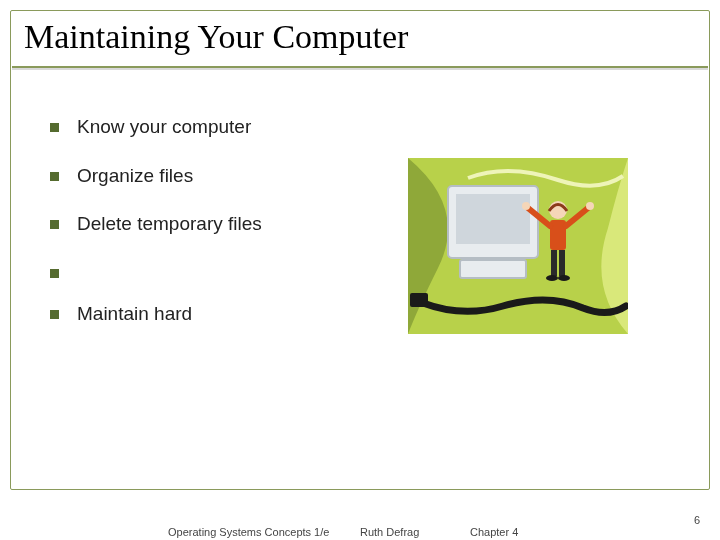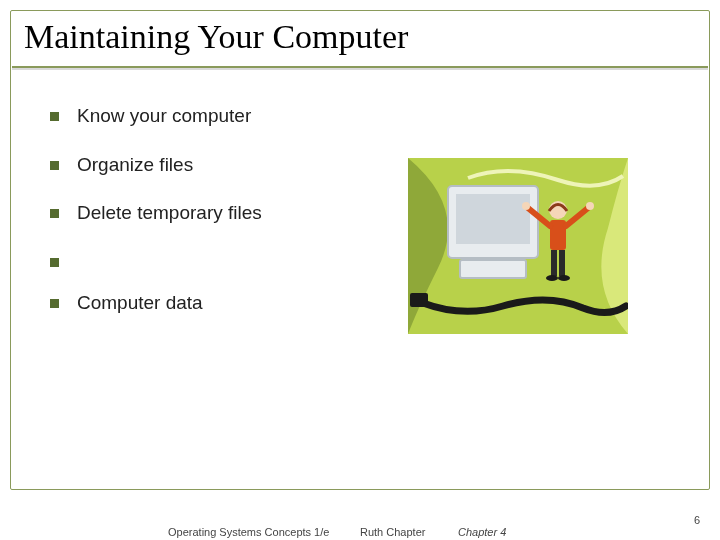--- a/index.html
+++ b/index.html
@@ -32,21 +32,21 @@
     position: absolute;
     top: 66px;
     left: 12px;
     right: 12px;
     height: 2px;
     background: #8a9a5b;
     box-shadow: 0 2px 0 #d9d9d9;
   }
   .bullets {
     position: absolute;
-    top: 104px;
+    top: 115px;
     left: 50px;
     width: 320px;
   }
   .bullet-row {
     display: flex;
     align-items: flex-start;
     margin-bottom: 24px;
   }
   .bullet-icon {
     width: 9px;
@@ -74,21 +74,21 @@
     bottom: 14px;
     left: 0;
     right: 0;
     display: flex;
     font-family: Arial, Helvetica, sans-serif;
     font-size: 11px;
     color: #444;
   }
   .footer-left { position: absolute; left: 168px; text-align: right; }
   .footer-center { position: absolute; left: 360px; }
-  .footer-right1 { position: absolute; left: 458px; font-style: italic; }
+  .footer-right1 { position: absolute; left: 470px; }
   .page-num {
     position: absolute;
     bottom: 14px;
     right: 20px;
     font-family: Arial, Helvetica, sans-serif;
     font-size: 11px;
     color: #444;
   }
 </style>
 </head>
@@ -110,21 +110,21 @@
   </div>
   <div class="bullet-row">
     <div class="bullet-icon"></div>
     <div class="bullet-text">Delete temporary files</div>
   </div>
   <div class="bullet-row">
     <div class="bullet-icon"></div>
   </div>
   <div class="bullet-row">
     <div class="bullet-icon"></div>
-    <div class="bullet-text">Computer data</div>
+    <div class="bullet-text">Maintain hard</div>
   </div>
 </div>
 
 <svg class="clipart" viewBox="0 0 220 176">
   <rect x="0" y="0" width="220" height="176" fill="#b8d14a"></rect>
   <path d="M0,0 Q60,50 30,110 Q10,150 0,176 Z" fill="#8fa839"></path>
   <path d="M220,0 L220,176 Q180,130 200,70 Q210,30 220,0 Z" fill="#d9e87a"></path>
 
   <rect x="40" y="28" width="90" height="72" rx="4" fill="#e8ecef" stroke="#b5bdc4" stroke-width="2"></rect>
   <rect x="48" y="36" width="74" height="50" fill="#cfd6dc"></rect>
@@ -144,16 +144,16 @@
   <rect x="143" y="92" width="6" height="26" fill="#2a2a2a"></rect>
   <rect x="151" y="92" width="6" height="26" fill="#2a2a2a"></rect>
   <ellipse cx="144" cy="120" rx="6" ry="3" fill="#1a1a1a"></ellipse>
   <ellipse cx="156" cy="120" rx="6" ry="3" fill="#1a1a1a"></ellipse>
 
   <path d="M60,20 Q100,5 150,22 Q190,35 215,18" stroke="#eef4b8" stroke-width="4" fill="none"></path>
 </svg>
 
 <div class="footer">
   <span class="footer-left">Operating Systems Concepts 1/e</span>
-  <span class="footer-center">Ruth Chapter</span>
+  <span class="footer-center">Ruth Defrag</span>
   <span class="footer-right1">Chapter 4</span>
 </div>
 <div class="page-num">6</div>
 
 </body></html>

